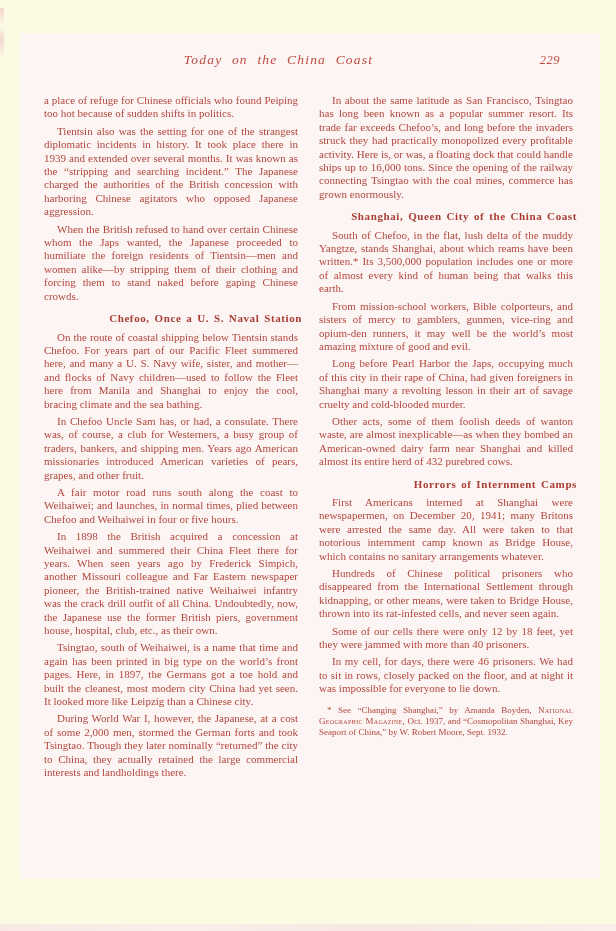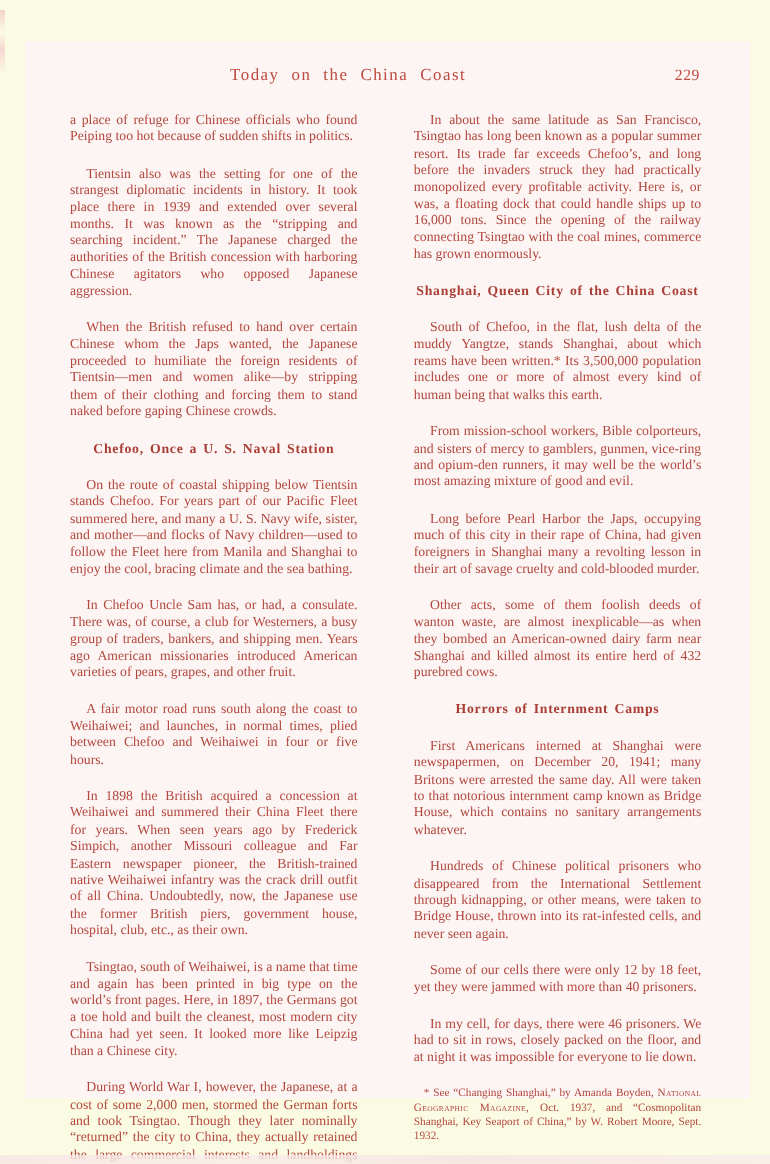--- a/index.html
+++ b/index.html
@@ -37,20 +37,22 @@
     width: 580px;
     height: 846px;
     background: #fcf5f3;
     box-sizing: border-box;
     padding: 19px 23px 0 20px;
     color: #b2473e;
   }
   .page-header {
     position: relative;
     height: 22px;
+    margin-bottom: 16px;
+    font-style: italic;
   }
   .page-title {
     position: absolute;
     left: 0; right: 60px;
     text-align: center;
     font-size: 13.5px;
     letter-spacing: 1.2px;
     word-spacing: 5px;
     color: #bc4a40;
   }
@@ -67,31 +69,31 @@
     display: flex;
     gap: 13px;
   }
   .col {
     width: 262px;
     font-size: 11px;
     line-height: 13.4px;
     text-align: justify;
   }
   .col p {
-    margin: 16px;
+    margin: 4px;
     text-indent: 13px;
   }
   .col p.no-indent {
     text-indent: 0;
   }
   .col h2 {
     margin: 9px 0 5px 0;
     font-size: 11px;
     font-weight: bold;
-    text-align: center;
+    text-align: right;
     letter-spacing: .6px;
     word-spacing: 1.5px;
     color: #a93e36;
   }
   .footnote {
     margin-top: 9px !important;
     font-size: 9px;
     line-height: 11.3px;
     text-indent: 8px !important;
   }

